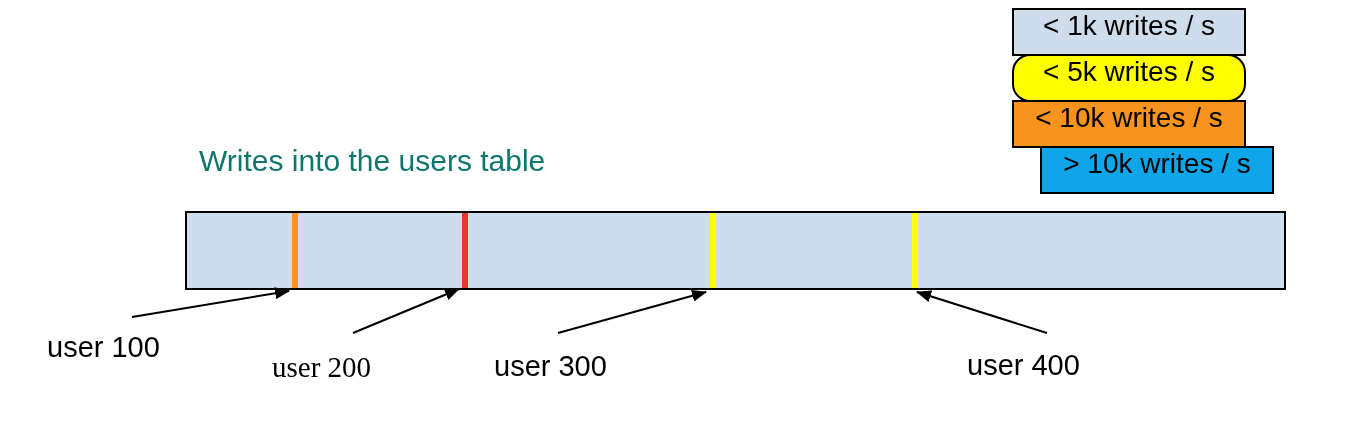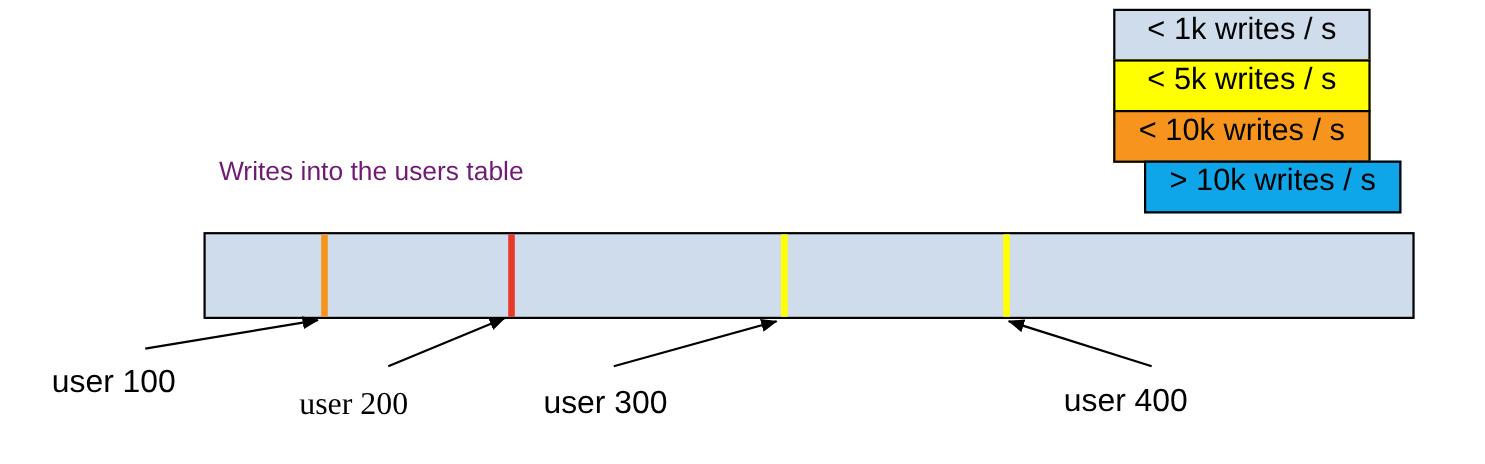--- a/index.html
+++ b/index.html
@@ -12,23 +12,23 @@
     position: relative;
     width: 1350px;
     height: 422px;
     background: #ffffff;
     overflow: hidden;
   }
   .diagram-title {
     position: absolute;
     left: 199px;
     top: 144px;
-    font-size: 24px;
+    font-size: 30px;
     line-height: 1.1;
-    color: #701a75;
+    color: #0f766e;
     white-space: nowrap;
   }
   .legend {
     position: absolute;
     left: 1012px;
     top: 8px;
     width: 234px;
   }
   .legend-row {
     box-sizing: border-box;
@@ -84,21 +84,21 @@
 <body>
 
 <div class="canvas">
 
   <div class="diagram-title">Writes into the users table</div>
 
   <div class="legend">
     <div class="legend-row" style="background-color: rgb(207, 220, 236);">
       <span>&lt; 1k writes / s</span>
     </div>
-    <div class="legend-row" style="background-color: rgb(255, 255, 0);">
+    <div class="legend-row" style="background-color: rgb(255, 255, 0); border-radius: 18px;">
       <span>&lt; 5k writes / s</span>
     </div>
     <div class="legend-row" style="background-color: rgb(246, 148, 29);">
       <span>&lt; 10k writes / s</span>
     </div>
     <div class="legend-row" style="background-color: #0ea5e9; margin-left: 28px;">
       <span>&gt; 10k writes / s</span>
     </div>
   </div>
 

